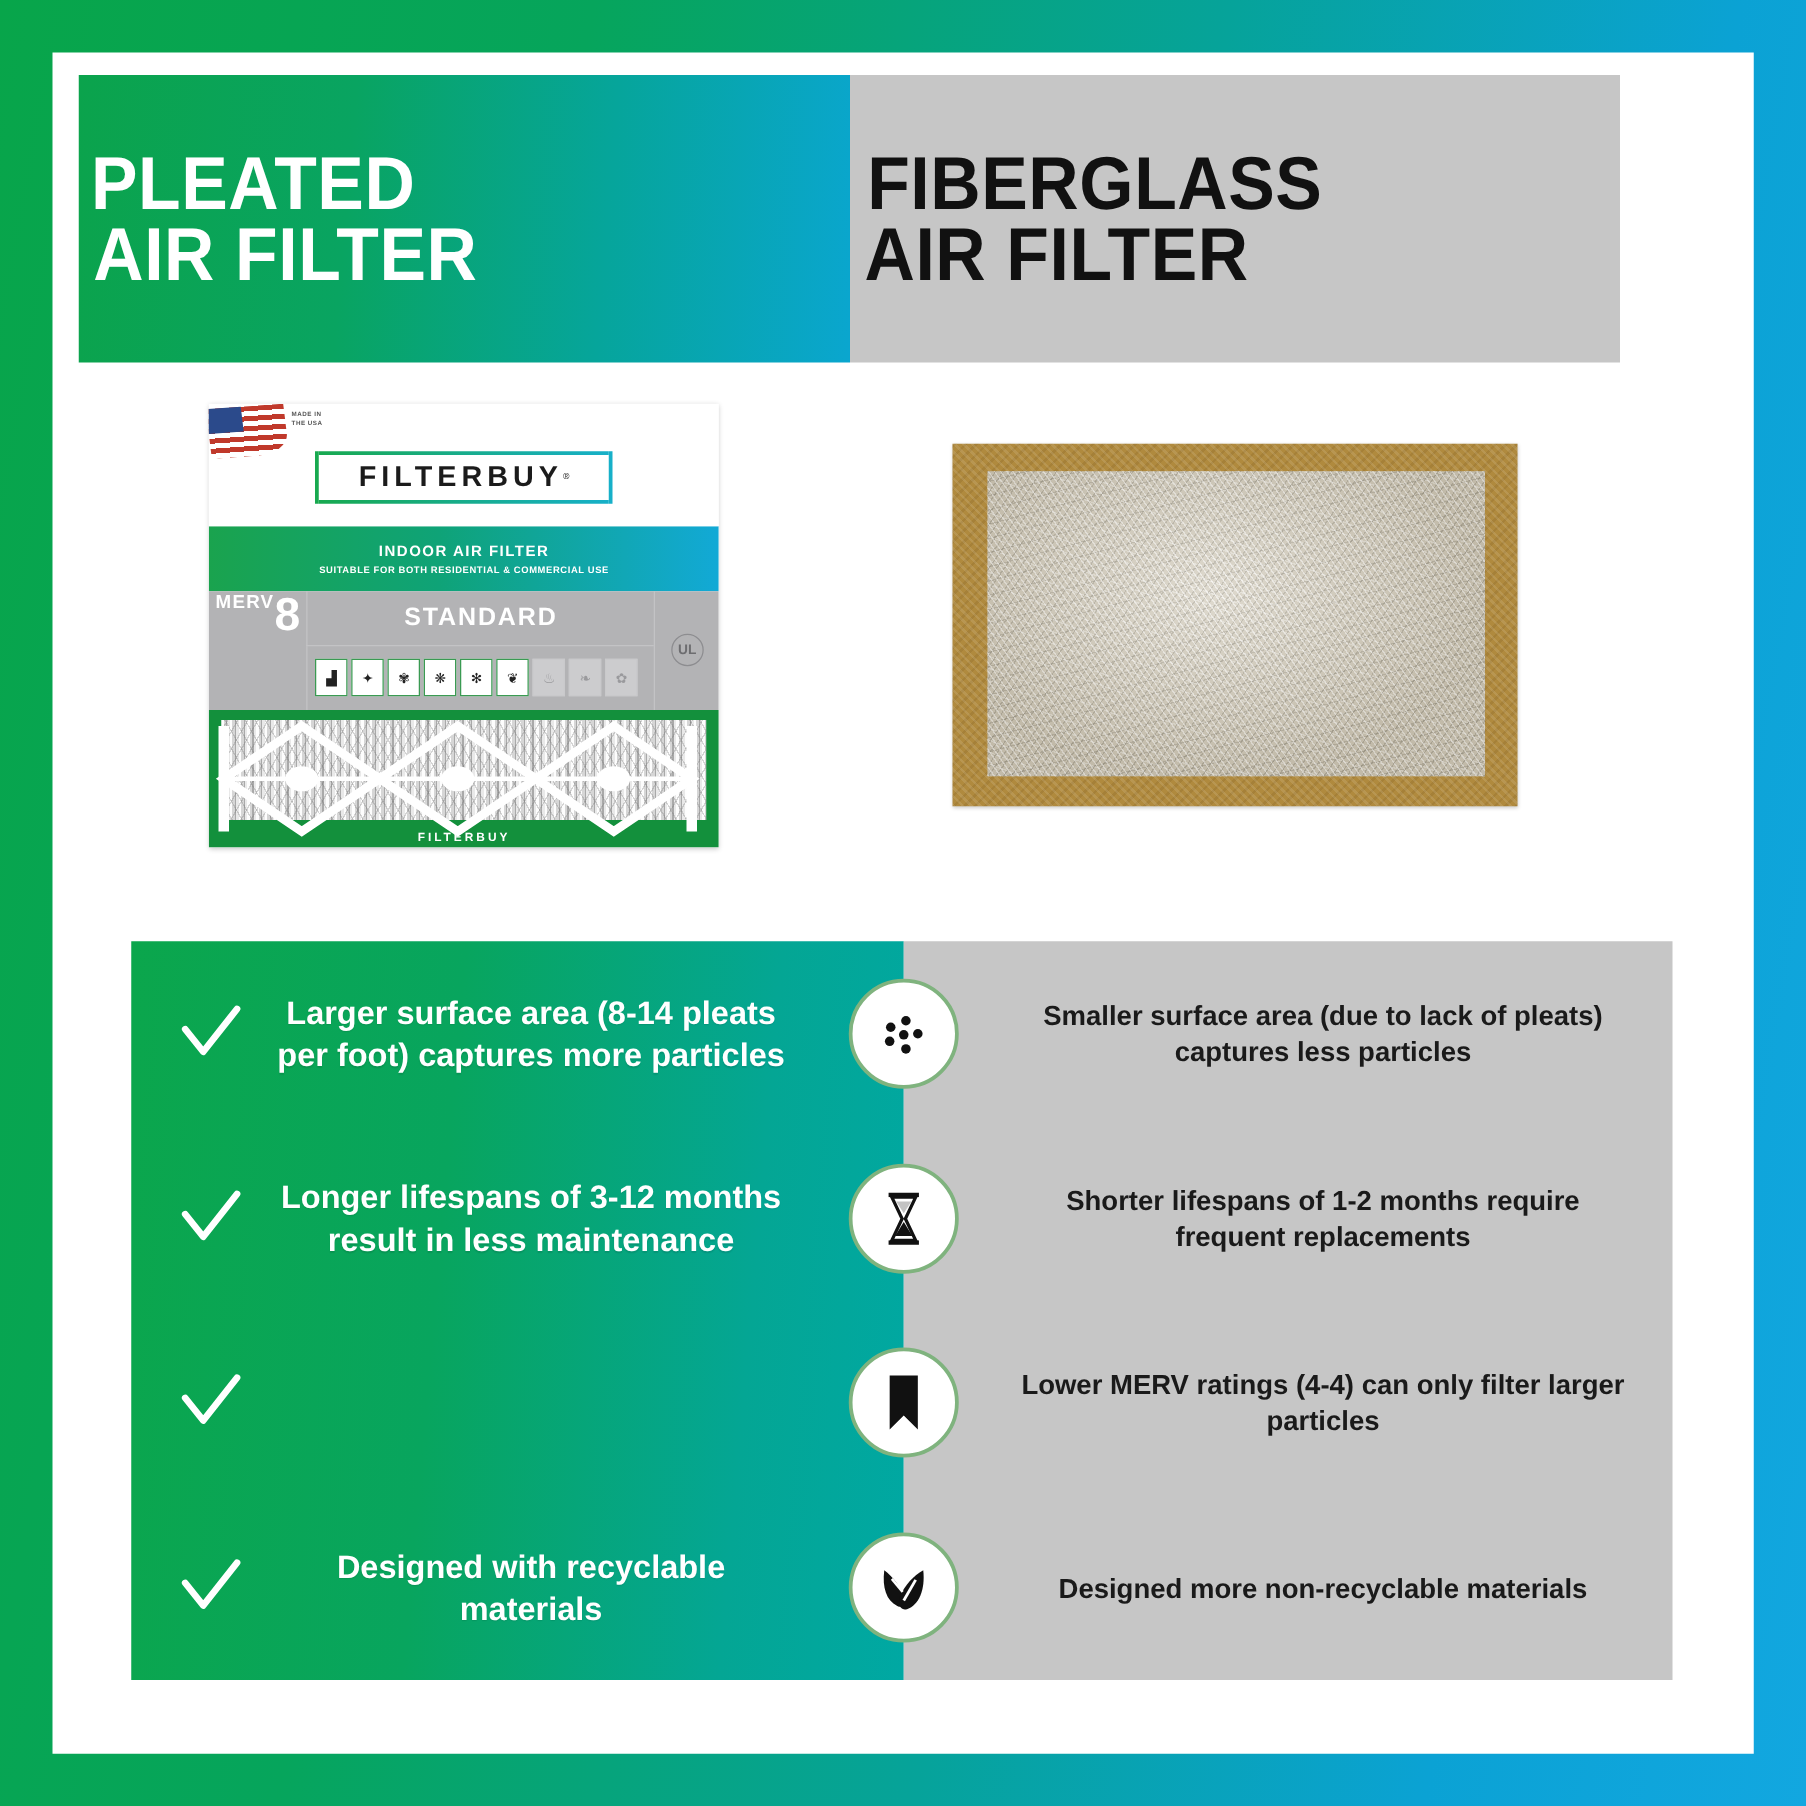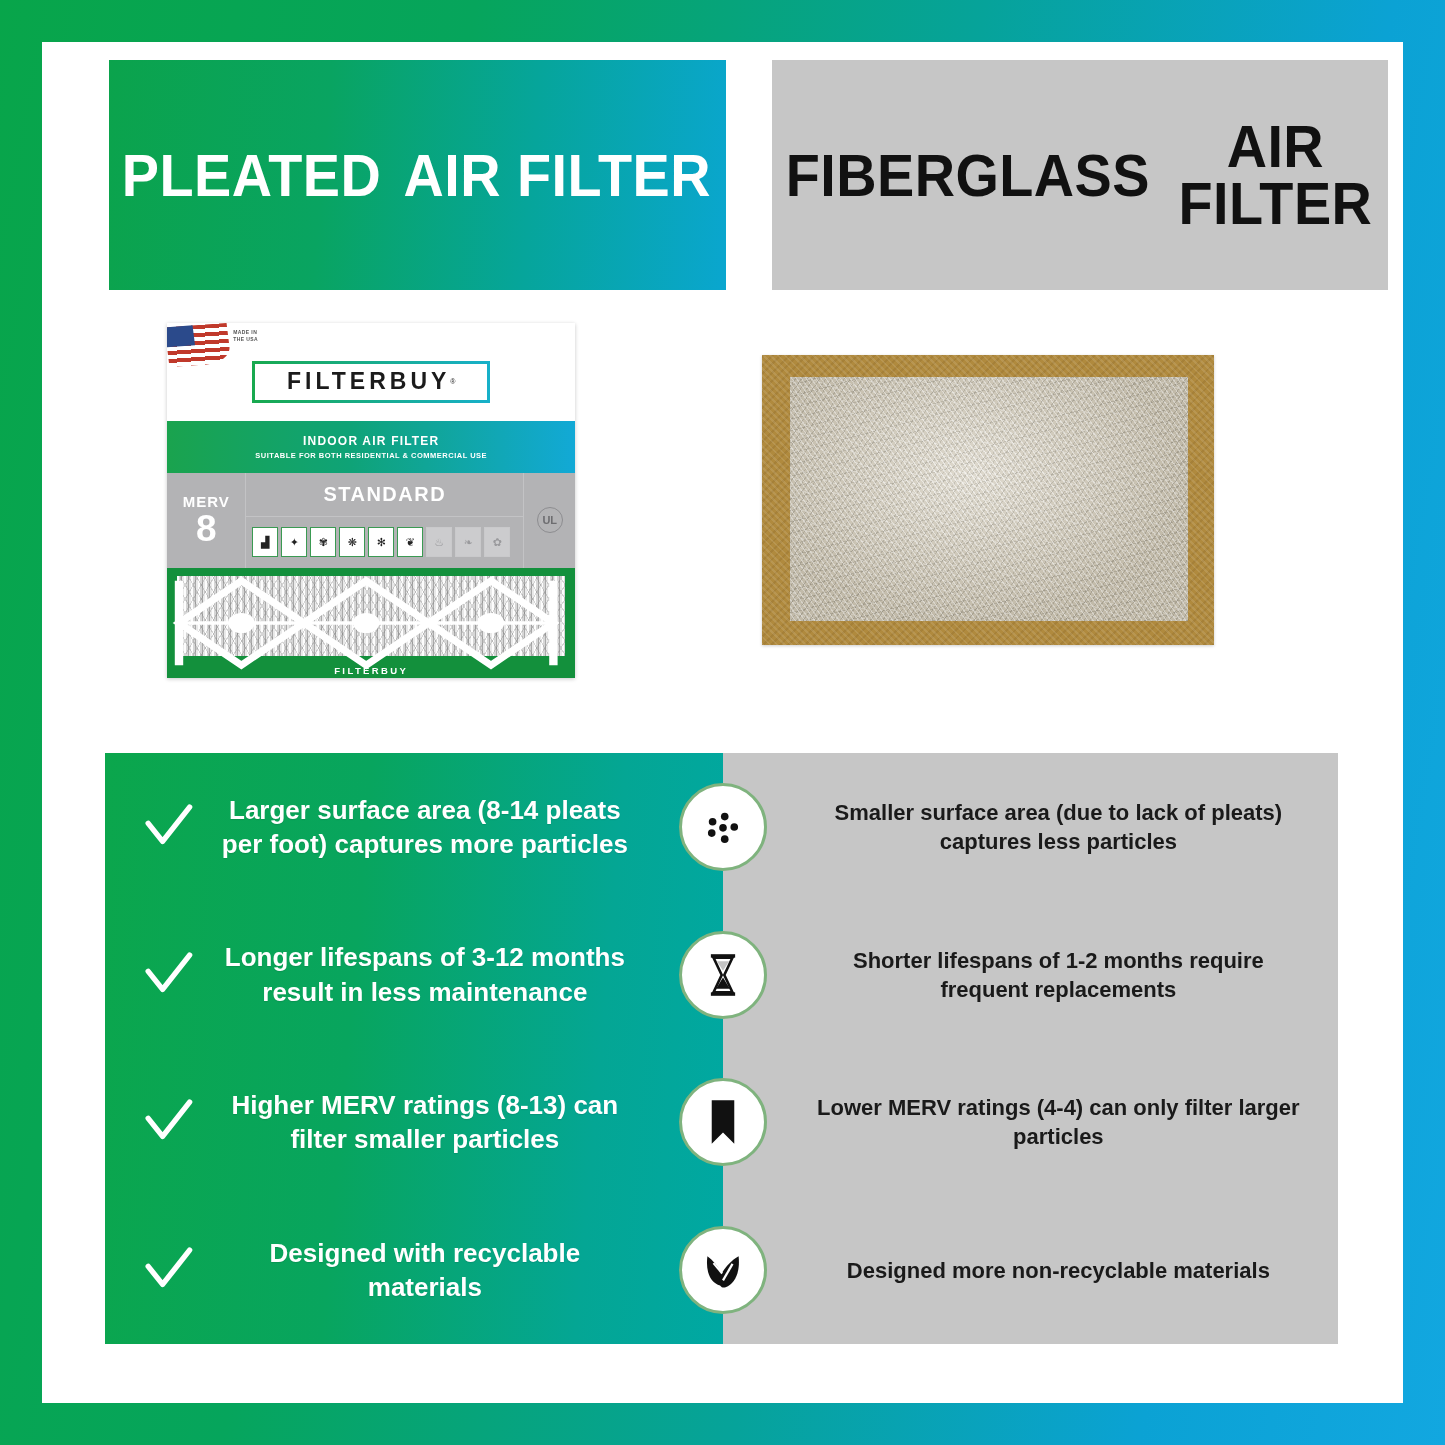--- a/index.html
+++ b/index.html
@@ -21,24 +21,23 @@
     background: #ffffff;
   }
 
   
   .headers {
     position: absolute; left: 63px; top: 60px; width: 1233px; height: 230px;
     display: flex;
   }
   .hdr {
     flex: 0 0 50%;
-    display: flex; 
-    align-items: center; justify-content: center;
+    display: flex; flex-direction: column;
+    align-items: flex-start; justify-content: center;
     line-height: 0.95;
-    margin-left: 46px;
   }
   .hdr-left {
     background: linear-gradient(95deg, #0ba34c 0%, #09a461 35%, #06a59b 68%, #0aa6cf 100%);
     color: #ffffff;
   }
   .hdr-right { background: #c6c6c6; color: #111111; }
   .hdr span {
     font-weight: 700;
     font-size: 60px;
     letter-spacing: 0.5px;
@@ -95,22 +94,22 @@
     background: linear-gradient(90deg,#1aa34e 0%,#0fa377 45%,#12a9d6 100%);
     color:#fff; display:flex; flex-direction:column;
     align-items:center; justify-content:center;
   }
   .pkg-band .b1 { font-size: 12px; font-weight: 700; letter-spacing: 1.2px; }
   .pkg-band .b2 { font-size: 7.5px; font-weight: 700; letter-spacing: 0.5px; margin-top: 3px; }
   .pkg-mid {
     flex: 0 0 95px; background: #b3b3b5; display: flex; position: relative;
   }
   .merv-col {
-    width: 78px; display:flex; flex-direction:column;
-    align-items:center; justify-content:center; color:#fff;
+    width: 78px; display:flex; 
+    align-items:flex-start; justify-content:center; color:#fff;
   }
   .merv-col .m1 { font-size: 15px; font-weight: 700; letter-spacing: 1px; }
   .merv-col .m2 { font-size: 37px; font-weight: 700; line-height: 1; }
   .std-col { flex: 1; display:flex; flex-direction:column; }
   .std-top {
     height: 44px; display:flex; align-items:center; justify-content:center;
     color:#fff; font-size: 20px; font-weight: 700; letter-spacing: 1.5px;
     border-left: 1px solid #c3c3c5;
     border-bottom: 1px solid #c3c3c5;
   }
@@ -380,21 +379,20 @@
     <div class="cell-right">Shorter lifespans of 1-2 months require frequent replacements</div>
   </div>
 
   <div class="row">
     <div class="cell-left">
       <div class="check">
         <svg viewBox="0 0 60 60">
             <path d="M8 26 L24 46 L54 8" fill="none" stroke="#ffffff" stroke-width="6" stroke-linecap="round" stroke-linejoin="round"></path>
           </svg>
       </div>
-      <div class="txt-left">Higher MERV ratings (8-13) can filter smaller particles</div>
     </div>
     <div class="mid-icon">
       <svg viewBox="0 0 60 60">
         <path d="M17 5 H43 V55 L30 42 L17 55 Z" fill="#111111"></path>
       </svg>
     </div>
     <div class="cell-right">Lower MERV ratings (4-4) can only filter larger particles</div>
   </div>
 
   <div class="row">

